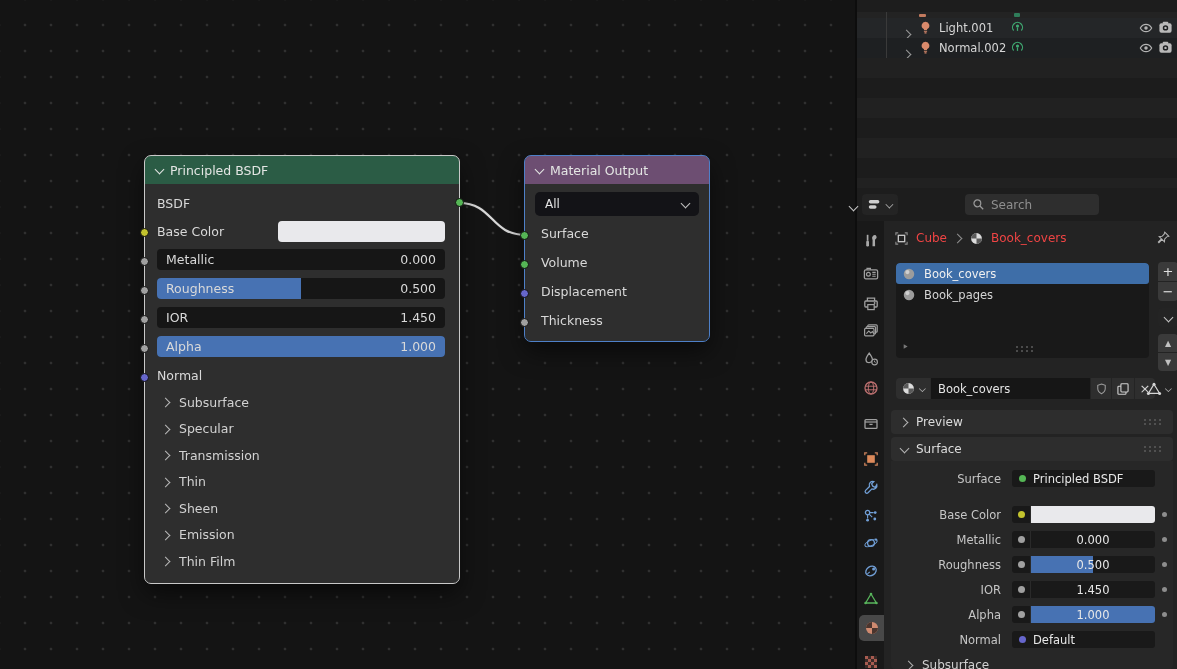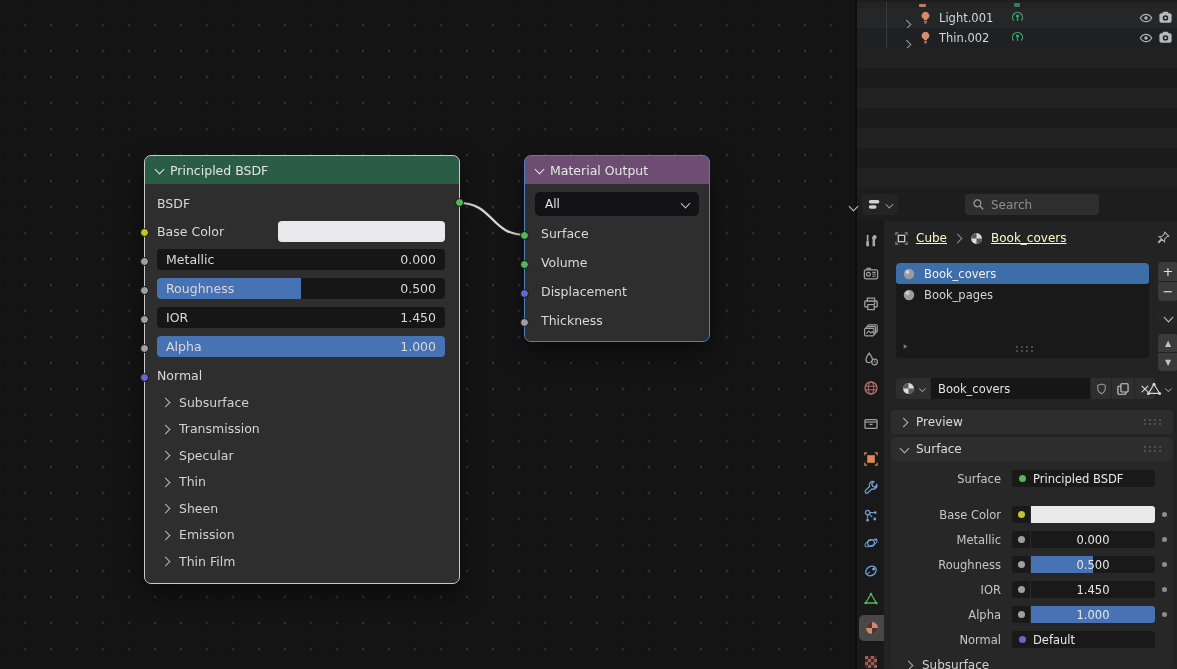--- a/index.html
+++ b/index.html
@@ -114,25 +114,25 @@
         </div>
         <div class="nrow" style="height:28px;">
           <span>Normal</span>
         </div>
         <div class="csec">
             <span class="chev right"></span>
             <span>Subsurface</span>
           </div>
         <div class="csec">
             <span class="chev right"></span>
-            <span>Transmission</span>
+            <span>Specular</span>
           </div>
         <div class="csec">
             <span class="chev right"></span>
-            <span>Specular</span>
+            <span>Transmission</span>
           </div>
         <div class="csec">
             <span class="chev right"></span>
             <span>Thin</span>
           </div>
         <div class="csec">
             <span class="chev right"></span>
             <span>Sheen</span>
           </div>
         <div class="csec">
@@ -179,21 +179,21 @@
       </div>
       <span class="sock" style="left:-5px;top:75px;background:#55b655;"></span>
       <span class="sock" style="left:-5px;top:104px;background:#55b655;"></span>
       <span class="sock" style="left:-5px;top:133px;background:#6666cc;"></span>
       <span class="sock" style="left:-5px;top:162px;background:#a0a0a0;"></span>
     </div>
   </div>
 
   <div id="right">
 
-    <div class="abs" style="left:0;top:2px;right:0;height:188px;background:#ec4899;overflow:hidden;padding-left:41px;">
+    <div class="abs" style="left:0;top:12px;right:0;height:188px;background:#ec4899;overflow:hidden;padding-left:41px;">
       <div class="stripe" style="top:0;height:6px;background:#232323;">
         <span class="abs" style="left:62px;top:2px;width:7px;height:3px;background:#c27a5e;border-radius:1px;"></span>
         <span class="abs" style="left:157px;top:1px;width:6px;height:4px;background:#2f7d5a;border-radius:1px;"></span>
       </div>
       <div class="orow" style="top:6px;background:#242628;">
         <span class="chev right abs" style="left:46px;top:6px;color:#9a9a9a;"></span>
         <span class="ic abs" style="left:61px;top:2px;">
             <svg width="15" height="15" viewBox="0 0 16 16">
               <path d="M8 1.8a4.1 4.1 0 0 1 2.3 7.5c-.5.35-.8.9-.8 1.3H6.5c0-.4-.3-.95-.8-1.3A4.1 4.1 0 0 1 8 1.8z" fill="#d98a6c"></path>
               <path d="M6.3 12h3.4M6.9 13.7h2.2" stroke="#d98a6c" stroke-width="1.2" fill="none"></path>
@@ -223,21 +223,21 @@
           </span>
       </div>
       <div class="orow" style="top:26px;background:#1e2022;">
         <span class="chev right abs" style="left:46px;top:6px;color:#9a9a9a;"></span>
         <span class="ic abs" style="left:61px;top:2px;">
             <svg width="15" height="15" viewBox="0 0 16 16">
               <path d="M8 1.8a4.1 4.1 0 0 1 2.3 7.5c-.5.35-.8.9-.8 1.3H6.5c0-.4-.3-.95-.8-1.3A4.1 4.1 0 0 1 8 1.8z" fill="#d98a6c"></path>
               <path d="M6.3 12h3.4M6.9 13.7h2.2" stroke="#d98a6c" stroke-width="1.2" fill="none"></path>
             </svg>
           </span>
-        <span class="abs" style="left:82px;top:3px;">Thin.002</span>
+        <span class="abs" style="left:82px;top:3px;">Normal.002</span>
         <span class="ic abs" style="left:153px;top:2px;">
             <svg width="15" height="15" viewBox="0 0 16 16">
               <path d="M3.9 11.2a5.3 5.3 0 1 1 8.2 0" fill="none" stroke="#3fa871" stroke-width="1.3"></path>
               <circle cx="8" cy="6.4" r="1.7" fill="#3fa871"></circle>
               <path d="M8 8v3.6" stroke="#3fa871" stroke-width="1.3"></path>
             </svg>
           </span>
         <span class="ic abs" style="left:282px;top:3px;">
             <svg width="14" height="14" viewBox="0 0 16 16">
               <path d="M1.5 8C3 5.2 5.4 3.8 8 3.8S13 5.2 14.5 8C13 10.8 10.6 12.2 8 12.2S3 10.8 1.5 8z" fill="none" stroke="#b3b3b3" stroke-width="1.3"></path>
@@ -434,21 +434,21 @@
               <rect x="5" y="11" width="3" height="3" fill="#a85b50"></rect>
               <rect x="8" y="11" width="3" height="3" fill="#3a2b28"></rect>
               <rect x="11" y="11" width="3" height="3" fill="#a85b50"></rect>
             </svg>
           </span>
         </div>
     </div>
 
     <div id="pcontent">
 
-      <div class="abs" style="left:10px;top:6px;height:22px;display:flex;align-items:center;gap:7px;color:#fef9c3;text-decoration:underline;">
+      <div class="abs" style="left:10px;top:6px;height:22px;display:flex;align-items:center;gap:7px;color:#ef4444;">
         <span class="ic">
             <svg width="15" height="15" viewBox="0 0 16 16">
               <rect x="4.6" y="4.6" width="6.8" height="6.8" fill="none" stroke="#c9c9c9" stroke-width="1.4"></rect>
               <path d="M2 4.5v-2.5h2.5M11.5 2h2.5v2.5M14 11.5v2.5h-2.5M4.5 14H2v-2.5" fill="none" stroke="#8a8a8a" stroke-width="1.2"></path>
             </svg>
           </span>
         <span>Cube</span>
         <span class="chev right" style="color:#8f8f8f;"></span>
         <span class="ic">
             <svg width="15" height="15" viewBox="0 0 16 16">

